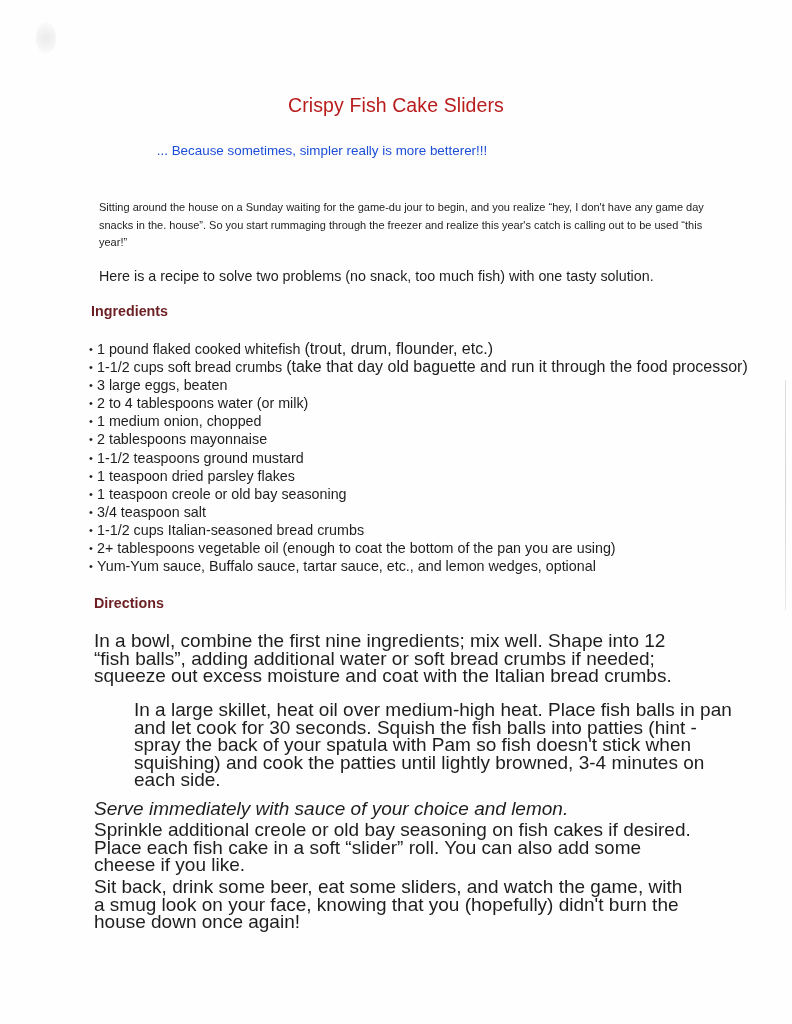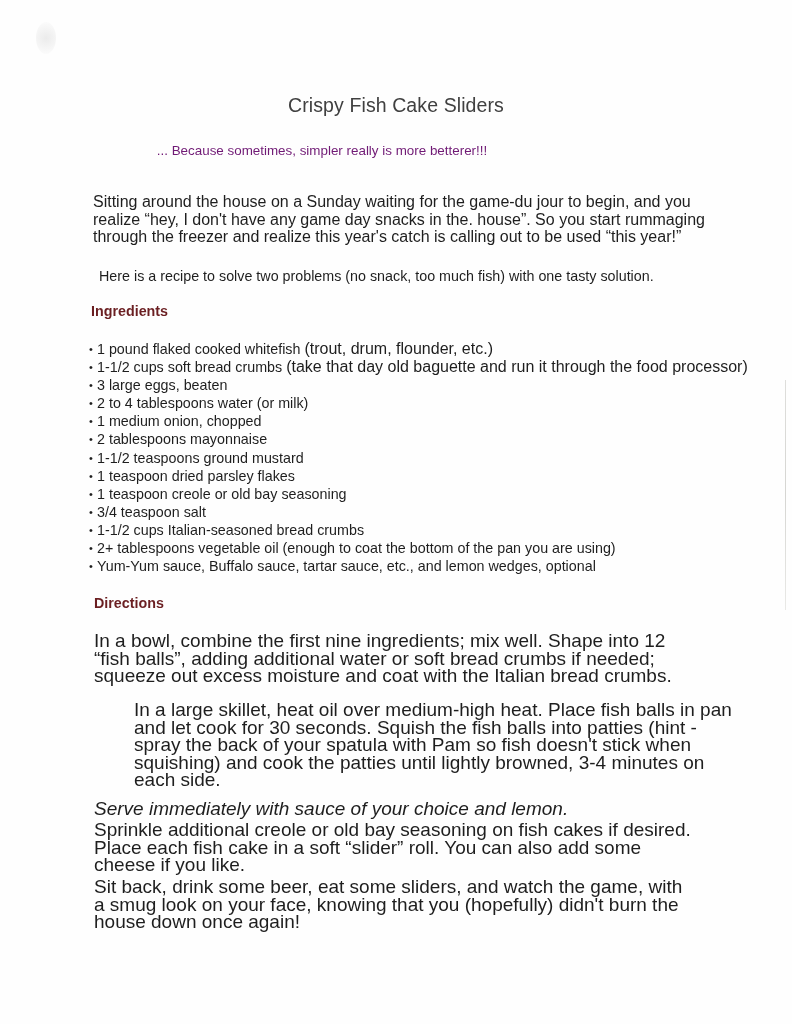--- a/index.html
+++ b/index.html
@@ -34,38 +34,38 @@
       width: 20px; height: 32px;
       border-radius: 50%;
       background: radial-gradient(circle, rgba(200,200,200,0.35), rgba(255,255,255,0));
     }
     .title {
       position: absolute;
       left: 0; width: 792px;
       top: 94px;
       text-align: center;
       font-size: 19.5px;
-      color: #404040;
+      color: #b91c1c;
       letter-spacing: 0.1px;
     }
     .subtitle {
       position: absolute;
       left: 0; width: 644px;
       top: 143px;
       text-align: center;
       font-size: 13.4px;
-      color: #701a75;
+      color: #1d4ed8;
     }
     .intro {
       position: absolute;
       left: 91px; width: 620px;
       top: 191px;
-      font-size: 16px;
+      font-size: 11px;
       line-height: 17.5px;
-      margin: 2px;
+      margin: 8px;
     }
     .intro2 {
       position: absolute;
       left: 91px; width: 640px;
       top: 260px;
       font-size: 14.3px;
       line-height: 17.5px;
       margin: 8px;
     }
     .section-head {

